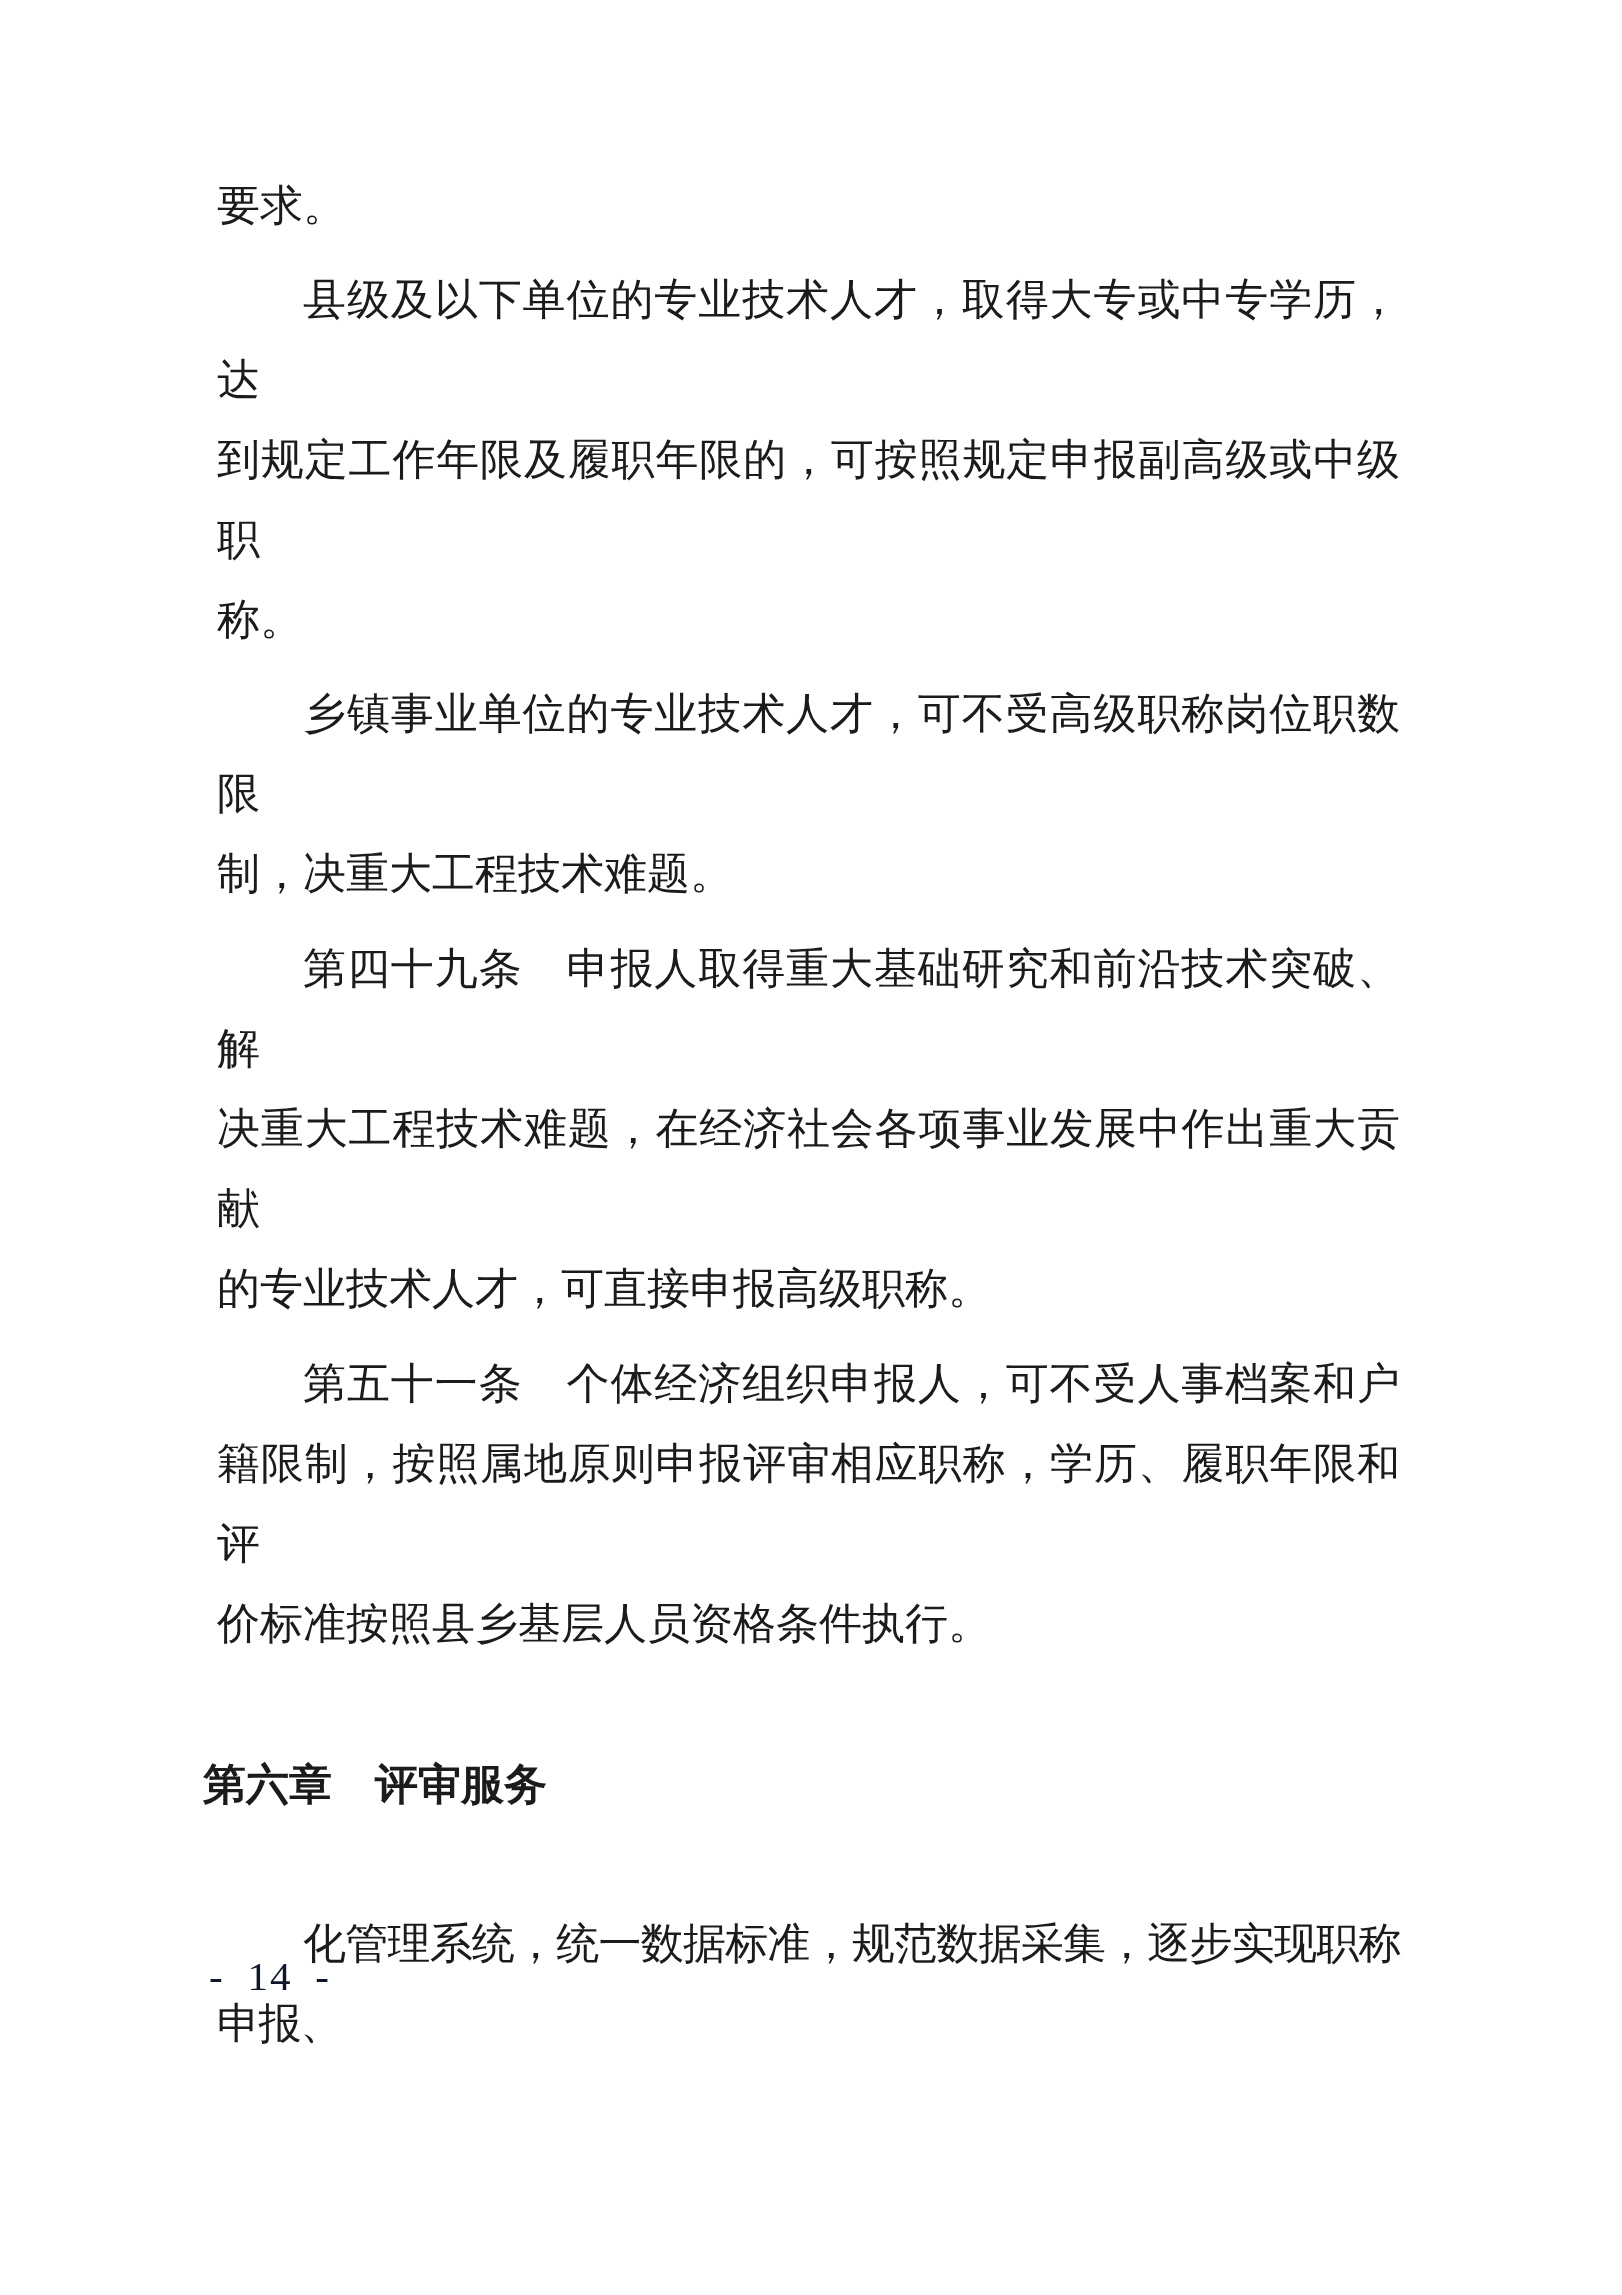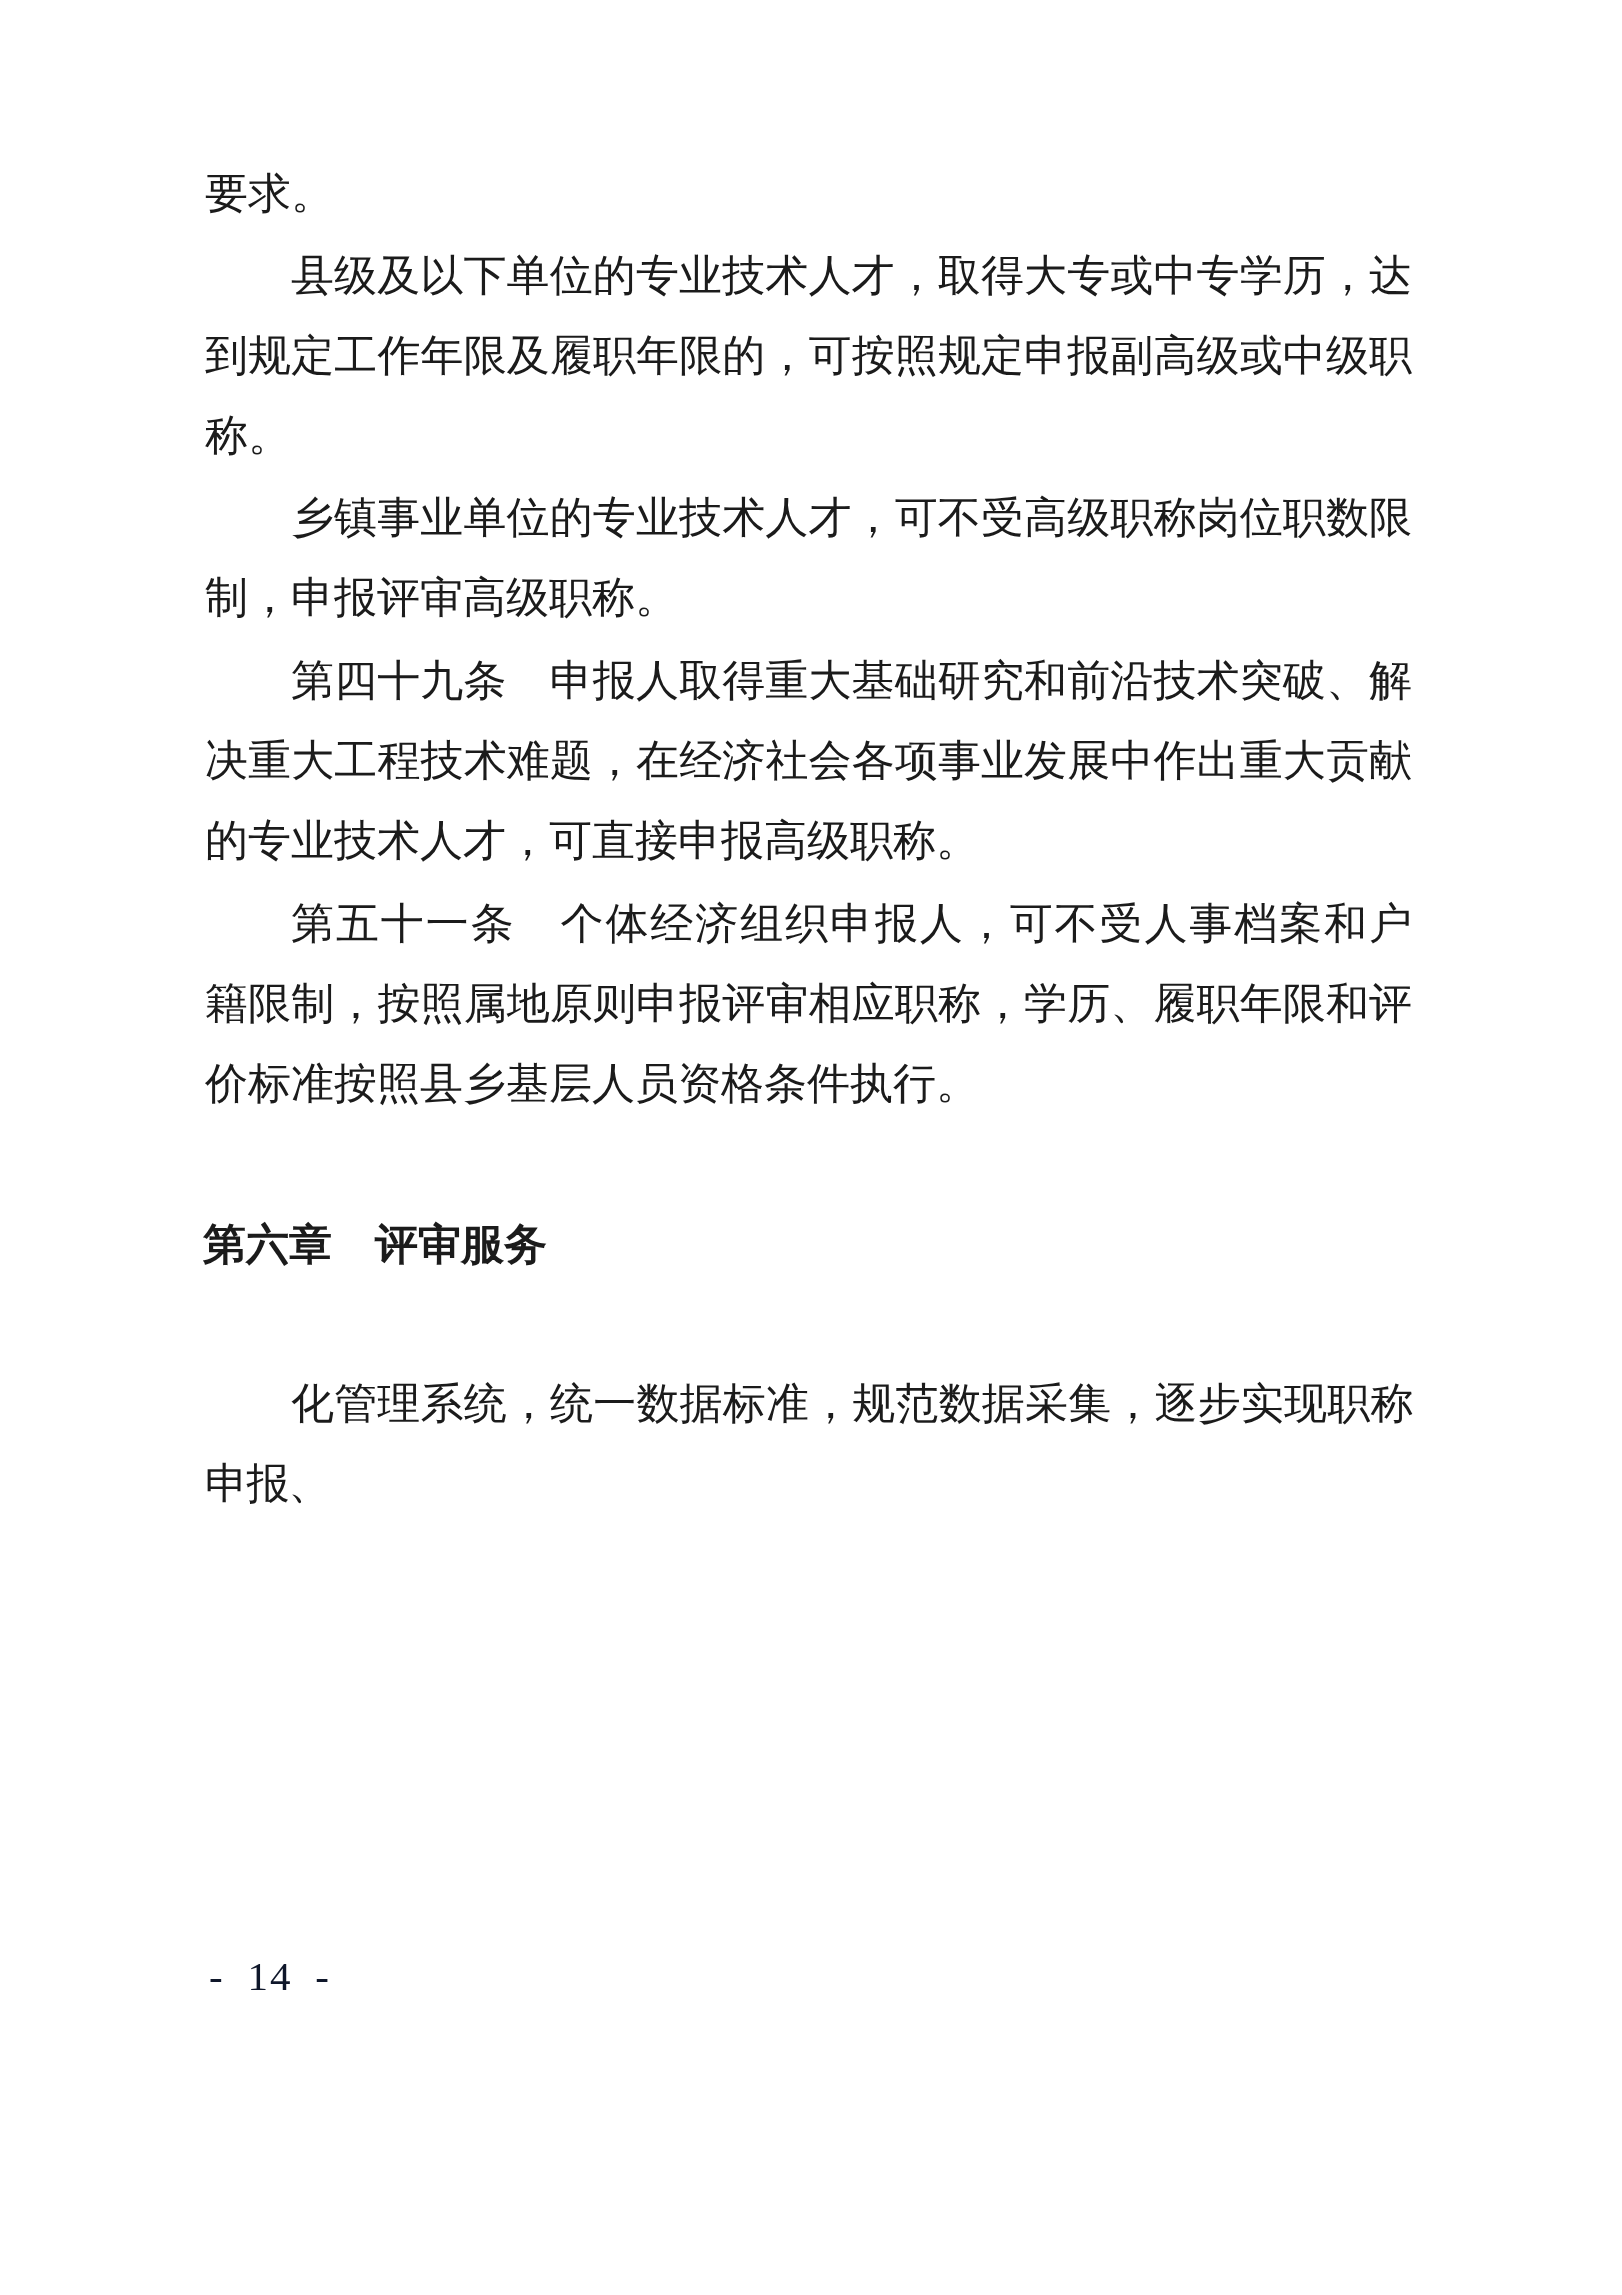--- a/index.html
+++ b/index.html
@@ -17,21 +17,21 @@
   }
   
   #doc {
     position: absolute;
     left: 203px;
     top: 152px;
     width: 1211px;
     font-size: 43px;
     line-height: 80px;
   }
-  .para { margin: 2px; }
+  .para { margin: 14px; }
   .line {
     text-align: justify;
     text-align-last: justify;
   }
   .para .line:last-child {
     text-align-last: left;
   }
   .para.indent .line:first-child {
     text-indent: 86px; 
   }
@@ -62,21 +62,21 @@
     <div class="para">
       <div class="line"><span>要求。</span></div>
     </div>
     <div class="para indent">
       <div class="line"><span>县级及以下单位的专业技术人才，取得大专或中专学历，达</span></div>
       <div class="line"><span>到规定工作年限及履职年限的，可按照规定申报副高级或中级职</span></div>
       <div class="line"><span>称。</span></div>
     </div>
     <div class="para indent">
       <div class="line"><span>乡镇事业单位的专业技术人才，可不受高级职称岗位职数限</span></div>
-      <div class="line"><span>制，申报评审高级职称。</span></div>
+      <div class="line"><span>制，决重大工程技术难题。</span></div>
     </div>
     <div class="para indent">
       <div class="line"><span class="article-no">第四十九条</span><span>　申报人取得重大基础研究和前沿技术突破、解</span></div>
       <div class="line"><span>决重大工程技术难题，在经济社会各项事业发展中作出重大贡献</span></div>
       <div class="line"><span>的专业技术人才，可直接申报高级职称。</span></div>
     </div>
     <div class="para indent">
       <div class="line"><span class="article-no">第五十一条</span><span>　个体经济组织申报人，可不受人事档案和户</span></div>
       <div class="line"><span>籍限制，按照属地原则申报评审相应职称，学历、履职年限和评</span></div>
       <div class="line"><span>价标准按照县乡基层人员资格条件执行。</span></div>

